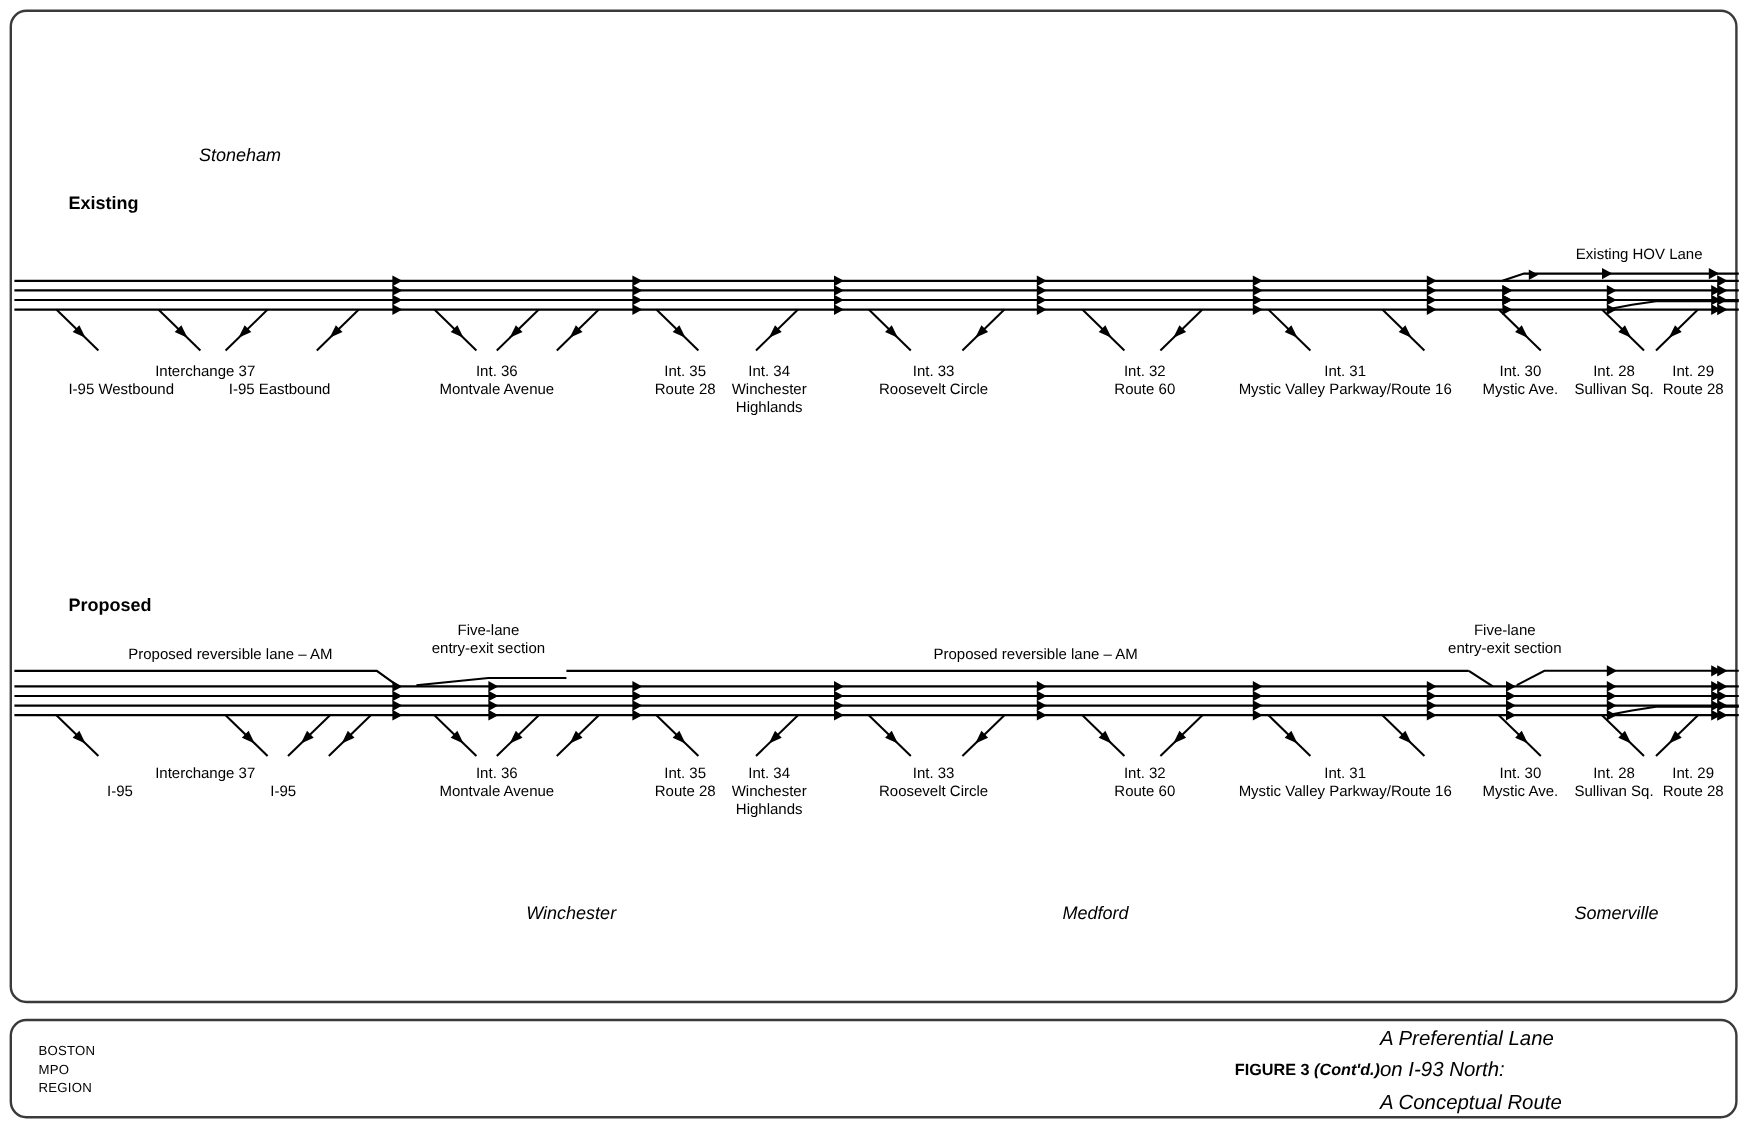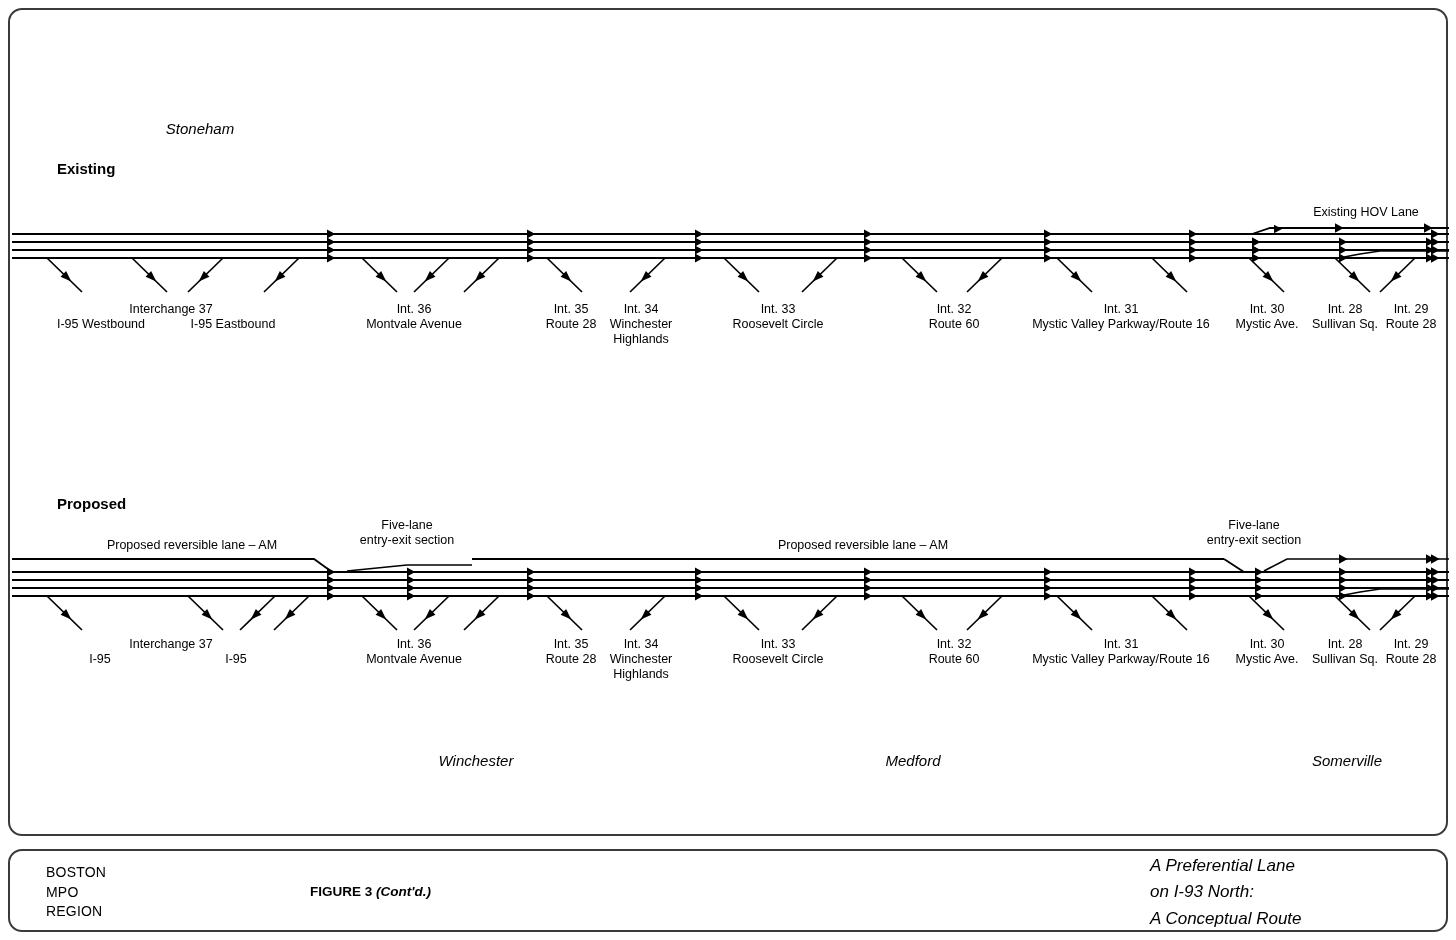--- a/index.html
+++ b/index.html
@@ -68,29 +68,29 @@
   #footer-inner {
     position: absolute;
     left: 0; top: 0;
     width: 1440px;
     height: 83px;
     display: flex;
     align-items: center;
   }
   .mpo-block {
     width: 300px;
-    padding-left: 36px;
+    padding-left: 22px;
     box-sizing: border-box;
-    font-size: 14px;
+    font-size: 11px;
     line-height: 1.42;
     letter-spacing: 0.2px;
   }
   .fig-block {
     flex: 1;
-    text-align: left;
+    text-align: right;
     font-size: 13.5px;
     line-height: 1.7;
     font-weight: bold;
   }
   .fig-block .cont { font-style: italic; }
   .plan-block {
     width: 300px;
     padding-right: 22px;
     box-sizing: border-box;
     text-align: left;

